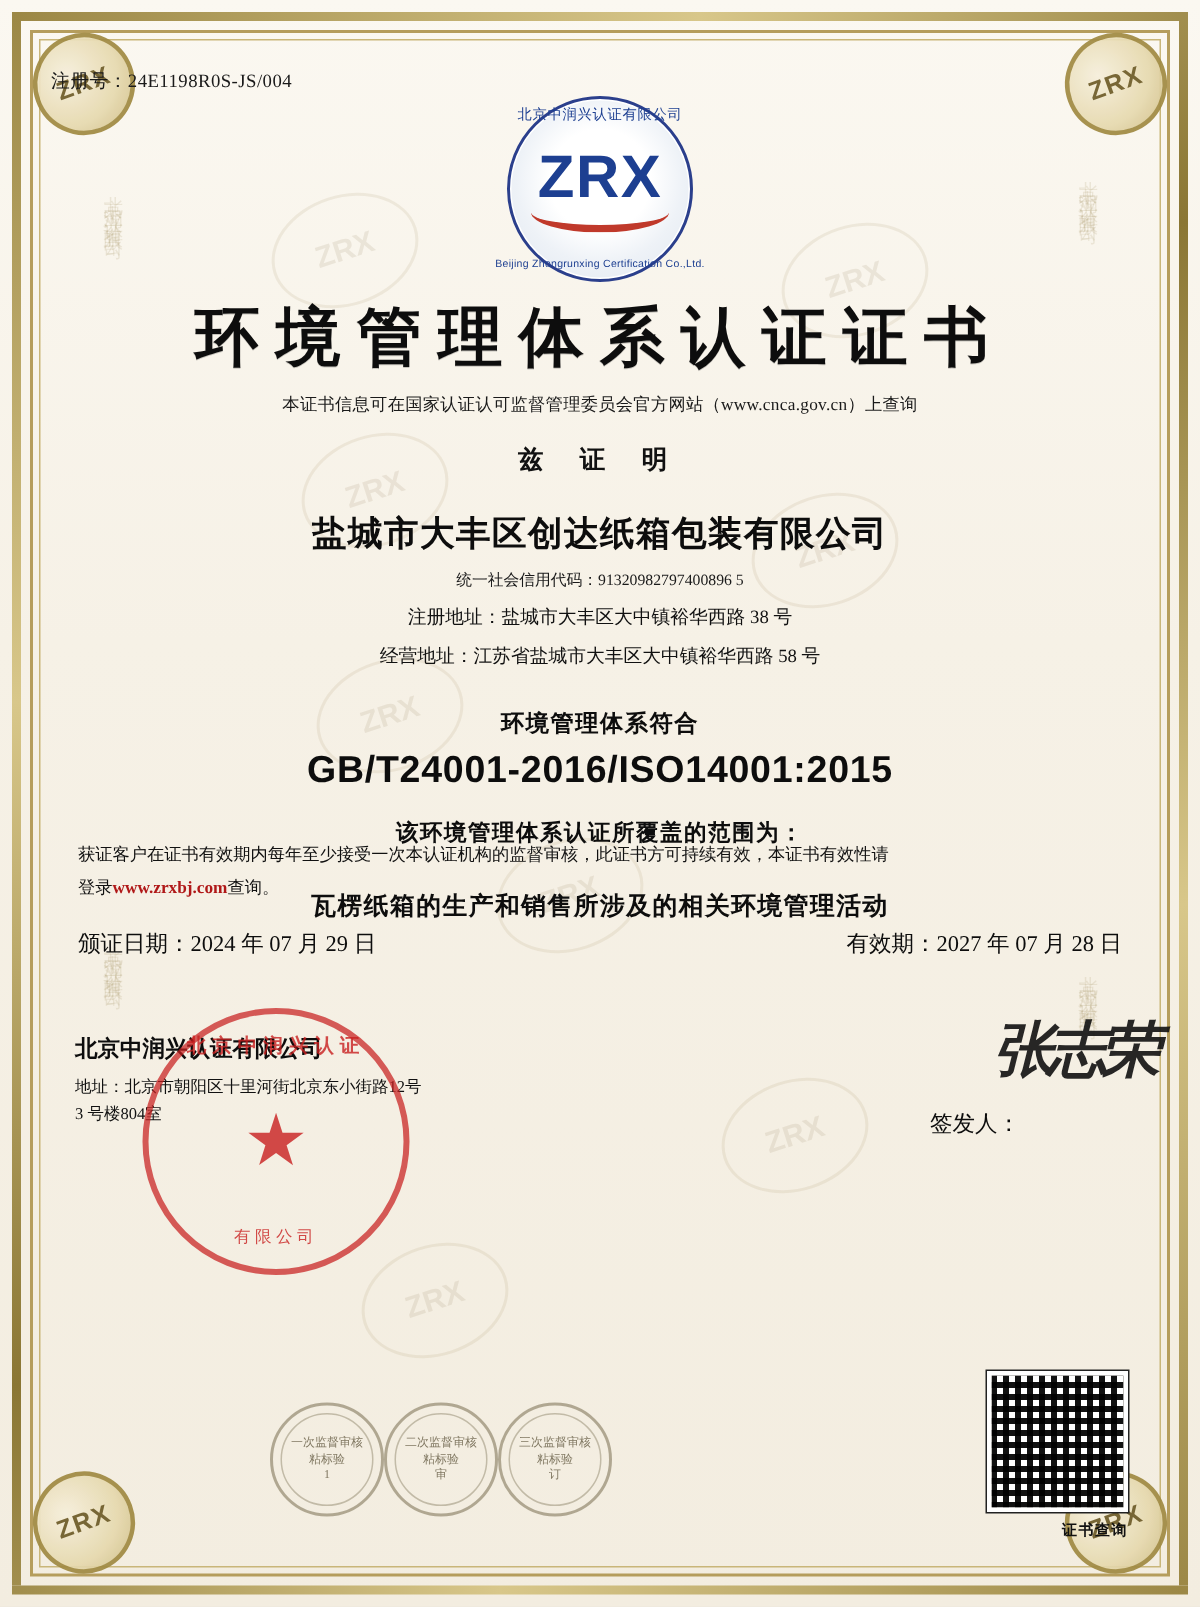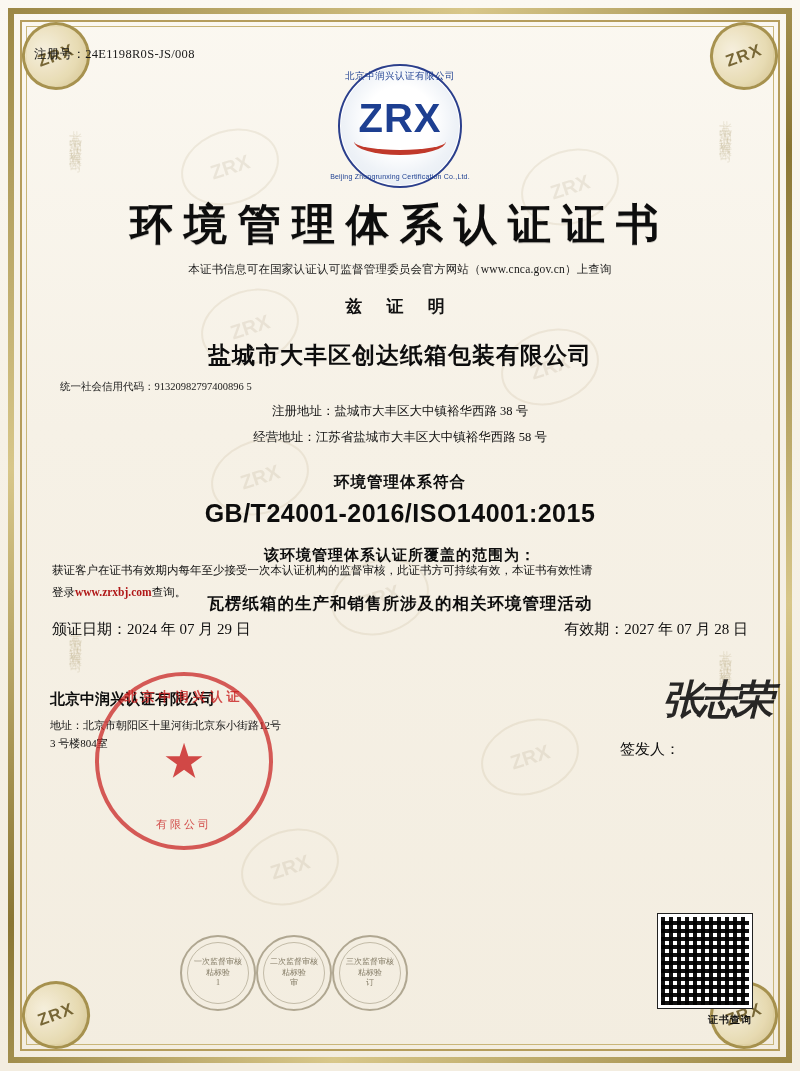--- a/index.html
+++ b/index.html
@@ -129,21 +129,21 @@
   }
   .hereby{
     text-align:center;font-size:17px;font-weight:bold;color:#111;
     letter-spacing:10px;margin-top:18px;
   }
   .company{
     text-align:center;font-size:23px;font-weight:bold;color:#0d0d0d;
     margin-top:22px;letter-spacing:1px;
   }
   .credit{
-    text-align:left;font-size:10.5px;color:#1a1a1a;margin-top:9px;
+    text-align:center;font-size:10.5px;color:#1a1a1a;margin-top:9px;
   }
   .addr{
     text-align:center;font-size:12.5px;color:#111;margin-top:9px;
   }
   .std-lead{
     text-align:center;font-size:15.5px;font-weight:bold;color:#0d0d0d;
     margin-top:26px;letter-spacing:1px;
   }
   .std-code{
     text-align:center;font-size:25px;font-weight:bold;color:#0d0d0d;
@@ -288,21 +288,21 @@
       <span>ZRX</span>
     </div>
   <div class="corner bl">
       <span>ZRX</span>
     </div>
   <div class="corner br">
       <span>ZRX</span>
     </div>
 
   <div class="reg-no">
-    <span>注册号：</span><span>24E1198R0S-JS/008</span>
+    <span>注册号：</span><span>24E1198R0S-JS/004</span>
   </div>
 
   <div class="content">
 
     <div class="logo-wrap">
       <div class="logo-circle">
         <div class="logo-cn">北京中润兴认证有限公司</div>
         <div class="logo-zrx">ZRX</div>
         <div class="logo-swoosh"></div>
         <div class="logo-en">Beijing Zhongrunxing Certification Co.,Ltd.</div>

